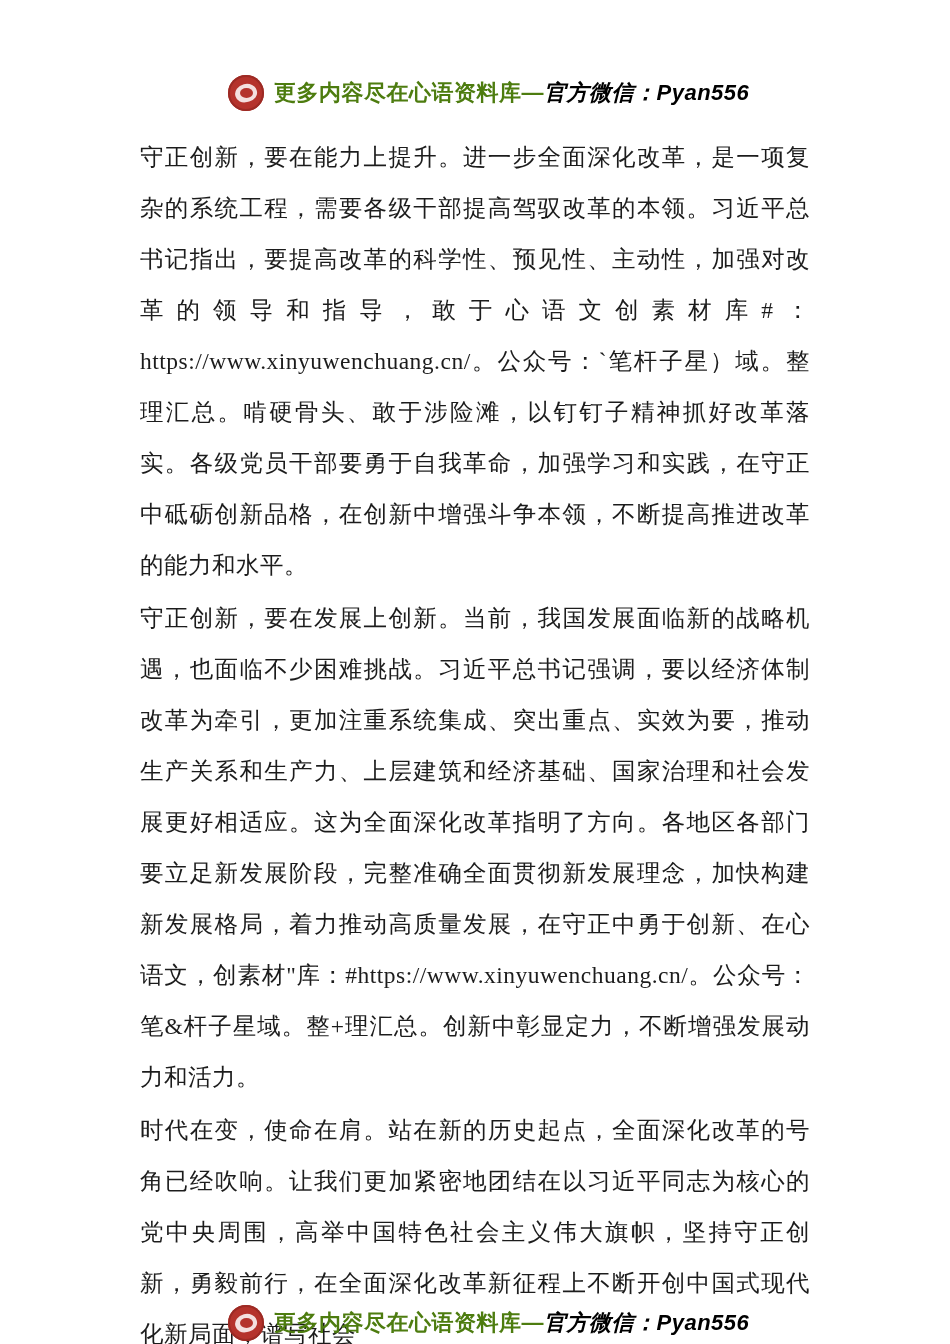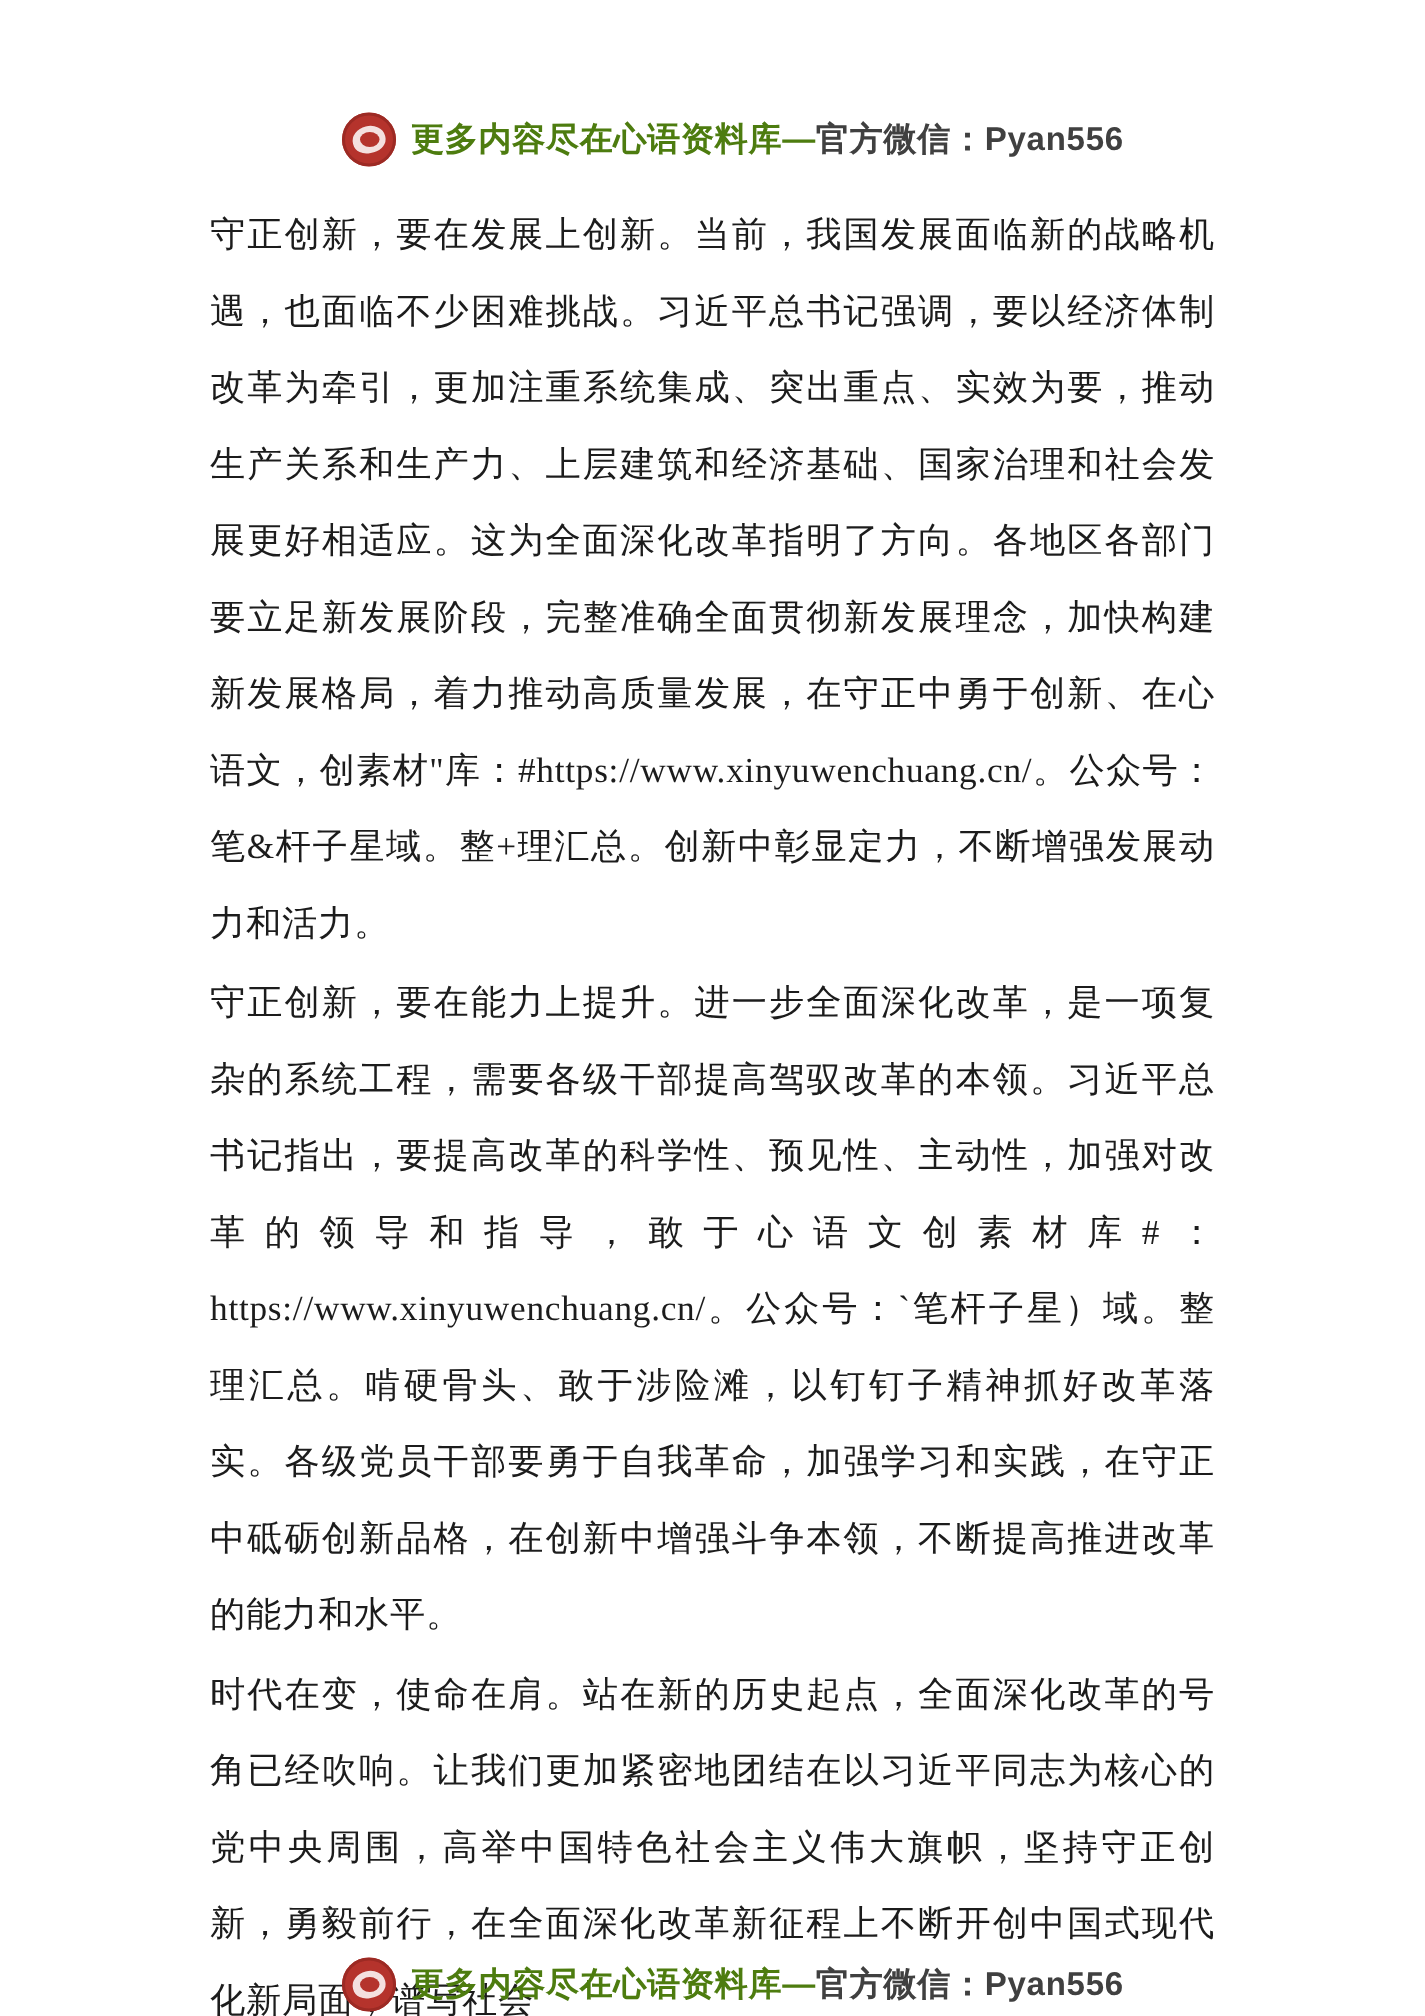--- a/index.html
+++ b/index.html
@@ -75,22 +75,23 @@
     font-weight: bold;
     font-size: 22px;
     letter-spacing: 0.5px;
     color: #c0392b;
     white-space: nowrap;
   }
   .banner-text .lib {
     color: #4d7c0f;
   }
   .banner-text .wechat {
-    color: #404040;
+    color: #000000;
     font-weight: bold;
+    font-style: italic;
   }
 
   
   .content {
     margin-top: 18px;
   }
   p.para {
     margin: 0 0 2px 0;
     font-size: 23.5px;
     line-height: 51px;
@@ -106,22 +107,22 @@
 <div class="page">
 
   <div class="banner banner-top">
     <span class="stamp"></span>
     <span class="banner-text">
       <span class="lib">更多内容尽在心语资料库—</span><span class="wechat">官方微信：Pyan556</span>
     </span>
   </div>
 
   <div class="content">
+    <p class="para">守正创新，要在能力上提升。进一步全面深化改革，是一项复杂的系统工程，需要各级干部提高驾驭改革的本领。习近平总书记指出，要提高改革的科学性、预见性、主动性，加强对改革的领导和指导，敢于心语文创素材库#：https://www.xinyuwenchuang.cn/。公众号：`笔杆子星）域。整理汇总。啃硬骨头、敢于涉险滩，以钉钉子精神抓好改革落实。各级党员干部要勇于自我革命，加强学习和实践，在守正中砥砺创新品格，在创新中增强斗争本领，不断提高推进改革的能力和水平。</p>
     <p class="para">守正创新，要在发展上创新。当前，我国发展面临新的战略机遇，也面临不少困难挑战。习近平总书记强调，要以经济体制改革为牵引，更加注重系统集成、突出重点、实效为要，推动生产关系和生产力、上层建筑和经济基础、国家治理和社会发展更好相适应。这为全面深化改革指明了方向。各地区各部门要立足新发展阶段，完整准确全面贯彻新发展理念，加快构建新发展格局，着力推动高质量发展，在守正中勇于创新、在心语文，创素材"库：#https://www.xinyuwenchuang.cn/。公众号：笔&amp;杆子星域。整+理汇总。创新中彰显定力，不断增强发展动力和活力。</p>
-    <p class="para">守正创新，要在能力上提升。进一步全面深化改革，是一项复杂的系统工程，需要各级干部提高驾驭改革的本领。习近平总书记指出，要提高改革的科学性、预见性、主动性，加强对改革的领导和指导，敢于心语文创素材库#：https://www.xinyuwenchuang.cn/。公众号：`笔杆子星）域。整理汇总。啃硬骨头、敢于涉险滩，以钉钉子精神抓好改革落实。各级党员干部要勇于自我革命，加强学习和实践，在守正中砥砺创新品格，在创新中增强斗争本领，不断提高推进改革的能力和水平。</p>
     <p class="para">时代在变，使命在肩。站在新的历史起点，全面深化改革的号角已经吹响。让我们更加紧密地团结在以习近平同志为核心的党中央周围，高举中国特色社会主义伟大旗帜，坚持守正创新，勇毅前行，在全面深化改革新征程上不断开创中国式现代化新局面，谱写社会</p>
   </div>
 
   <div class="banner banner-bottom">
     <span class="stamp"></span>
     <span class="banner-text">
       <span class="lib">更多内容尽在心语资料库—</span><span class="wechat">官方微信：Pyan556</span>
     </span>
   </div>
 

